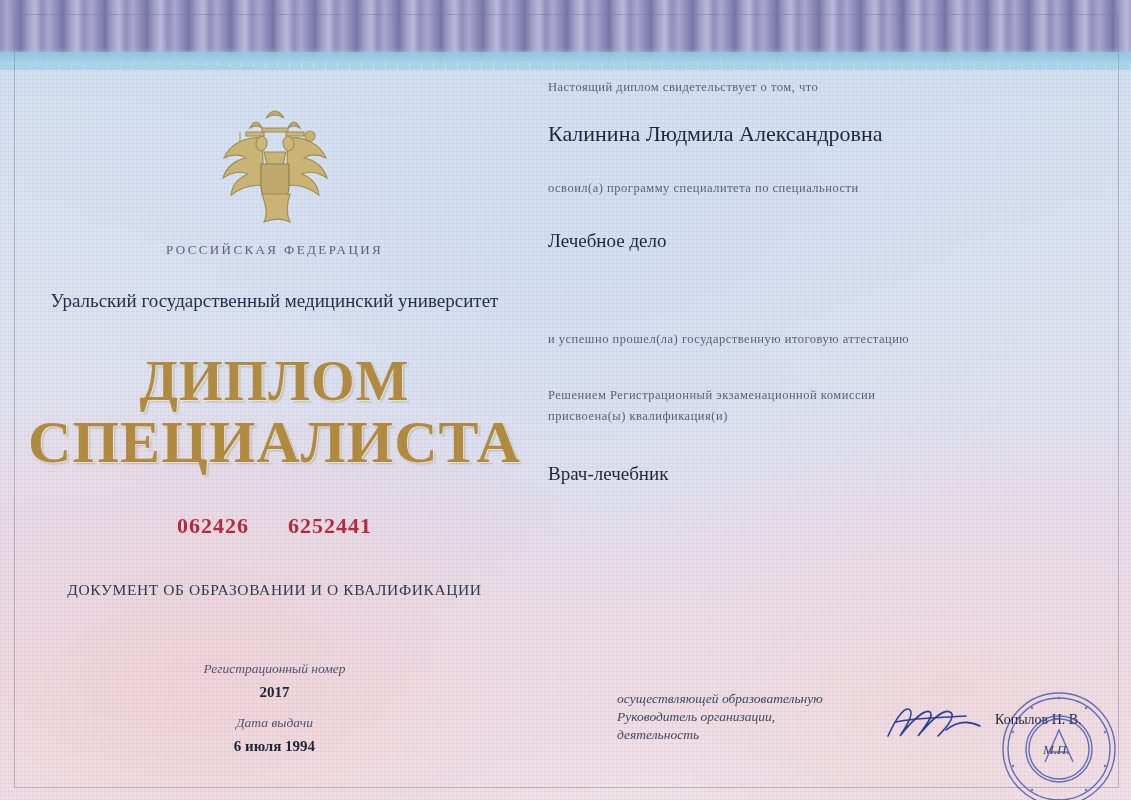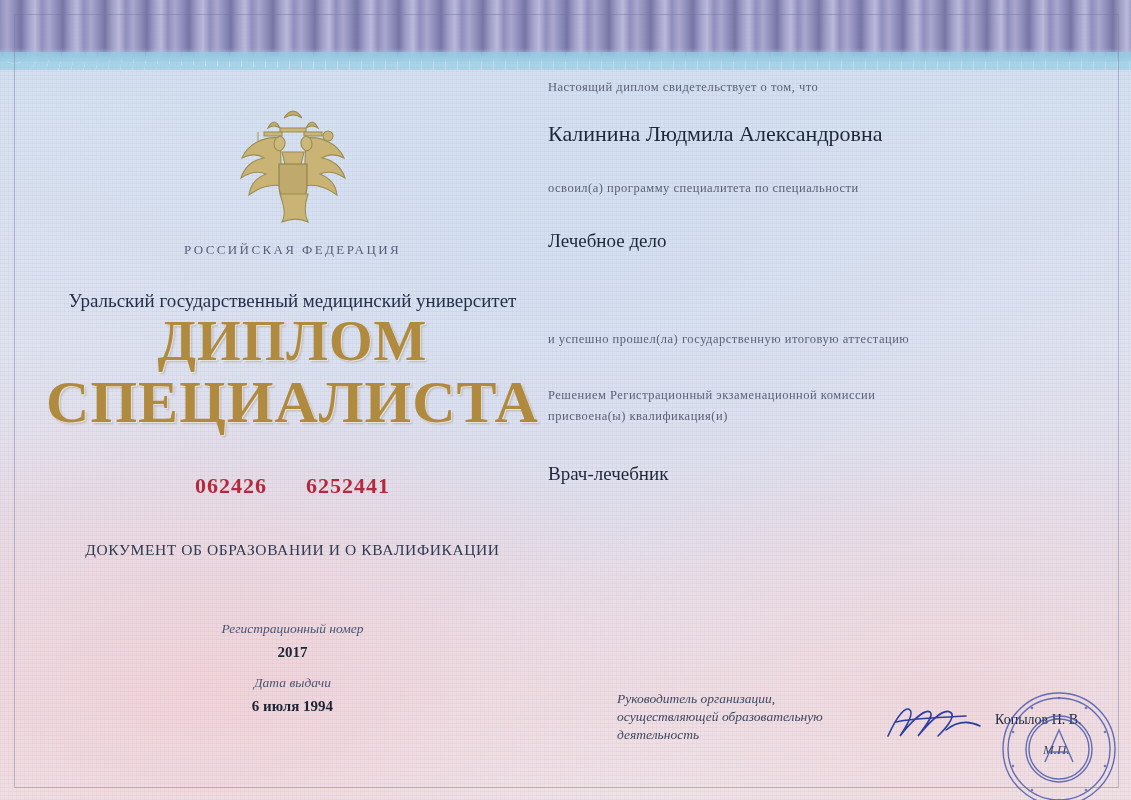--- a/index.html
+++ b/index.html
@@ -58,21 +58,21 @@
     position: absolute;
     left: 0; top: 52px;
     width: 1131px; height: 18px;
     background: repeating-radial-gradient(circle at 14px 0px, rgba(150,205,228,0.85) 0px, rgba(150,205,228,0.85) 11px, rgba(255,255,255,0) 12px);
     opacity: 0.8;
   }
 
   
   .left-col {
     position: absolute;
-    left: 20px; top: 80px;
+    left: 2px; top: 80px;
     width: 545px;
     text-align: center;
   }
   .emblem {
     margin: 22px auto 0;
     width: 138px;
     height: 126px;
     position: relative;
   }
   .emblem svg { display: block; }
@@ -83,20 +83,21 @@
     color: #5a5d7a;
     font-family: "Liberation Serif", serif;
   }
   .univ-name {
     margin-top: 30px;
     font-size: 19px;
     line-height: 25px;
     color: #22304a;
   }
   .title-main {
+    margin-top: 40px;
     font-size: 56px;
     line-height: 56px;
     letter-spacing: 1px;
     font-weight: bold;
     color: #b08a3e;
     text-shadow: 1px 1px 0 rgba(255,255,255,0.55), 2px 2px 2px rgba(120,90,30,0.28);
     font-family: "Liberation Serif", serif;
   }
   .title-sub {
     margin-top: 2px;
@@ -285,22 +286,22 @@
     <div class="r-spec">Лечебное дело</div>
     <div class="r-caption r-caption-3">и успешно прошел(ла) государственную итоговую аттестацию</div>
     <div class="r-caption r-caption-4">
       <div>Решением Регистрационный экзаменационной комиссии</div>
       <div>присвоена(ы) квалификация(и)</div>
     </div>
     <div class="r-qual">Врач-лечебник</div>
   </div>
 
   <div class="signer-block">
+    <div>осуществляющей образовательную</div>
     <div>Руководитель организации,</div>
-    <div>осуществляющей образовательную</div>
     <div>деятельность</div>
   </div>
 
   <div class="signature">
     <svg viewBox="0 0 110 52" width="110" height="52" aria-hidden="true">
       <g fill="none" stroke="#2c3f9e" stroke-width="1.6" stroke-linecap="round">
         <path d="M8 40 C18 18 26 10 30 14 C34 18 24 34 20 40 C28 30 44 12 50 16 C55 20 42 34 38 40 C48 28 62 12 70 16 C78 20 62 36 58 40"></path>
         <path d="M16 26 C34 22 56 22 86 20"></path>
         <path d="M66 34 C76 26 88 24 100 30"></path>
       </g>

